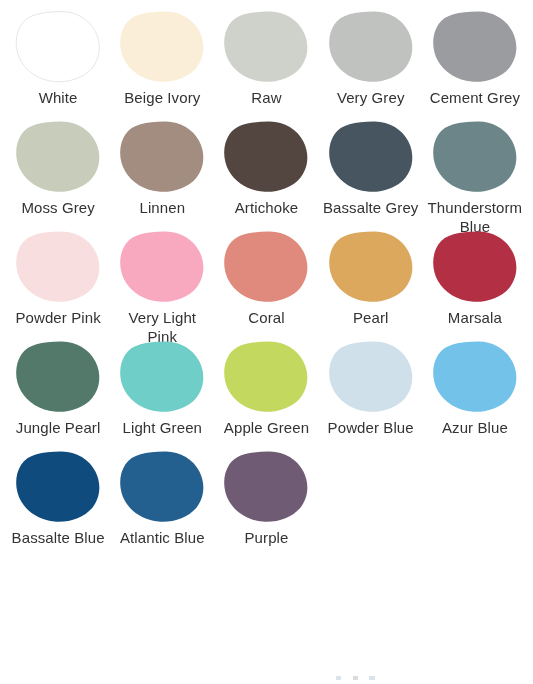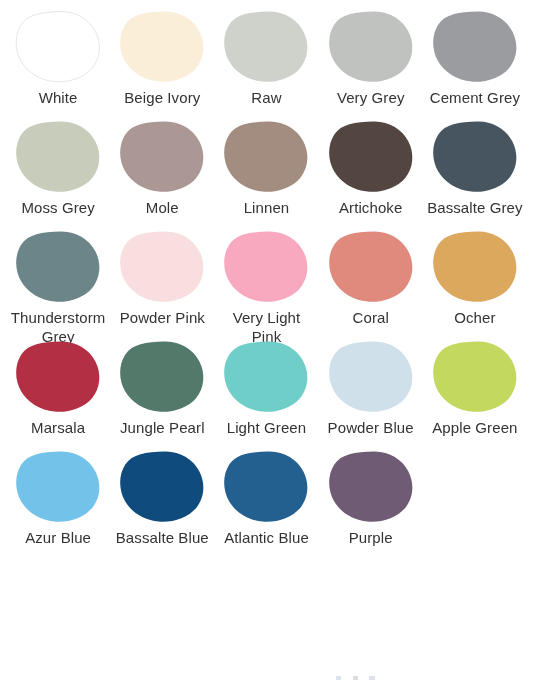--- a/index.html
+++ b/index.html
@@ -140,28 +140,20 @@
         <div class="blob-wrap">
           <svg class="blob-svg" viewBox="0 0 86 74">
             <path d="M45.5,1.6 C60.4,1.0 74.2,9.4 80.4,21.4 C86.6,33.3 85.5,48.0 77.2,57.9 C68.9,67.8 53.6,72.9 39.5,71.6 C25.4,70.3 12.6,62.6 6.1,51.3 C-0.4,40.0 -0.6,25.1 6.3,14.6 C13.2,4.1 27.0,2.2 45.5,1.6 Z" fill="#c7cdba"></path>
           </svg>
         </div>
         <div class="swatch-label">Moss Grey</div>
       </div>
       <div class="swatch-cell">
         <div class="blob-wrap">
           <svg class="blob-svg" viewBox="0 0 86 74">
-            <path d="M45.5,1.6 C60.4,1.0 74.2,9.4 80.4,21.4 C86.6,33.3 85.5,48.0 77.2,57.9 C68.9,67.8 53.6,72.9 39.5,71.6 C25.4,70.3 12.6,62.6 6.1,51.3 C-0.4,40.0 -0.6,25.1 6.3,14.6 C13.2,4.1 27.0,2.2 45.5,1.6 Z" fill="#ab9794"></path>
-          </svg>
-        </div>
-        <div class="swatch-label">Mole</div>
-      </div>
-      <div class="swatch-cell">
-        <div class="blob-wrap">
-          <svg class="blob-svg" viewBox="0 0 86 74">
             <path d="M45.5,1.6 C60.4,1.0 74.2,9.4 80.4,21.4 C86.6,33.3 85.5,48.0 77.2,57.9 C68.9,67.8 53.6,72.9 39.5,71.6 C25.4,70.3 12.6,62.6 6.1,51.3 C-0.4,40.0 -0.6,25.1 6.3,14.6 C13.2,4.1 27.0,2.2 45.5,1.6 Z" fill="#a28d80"></path>
           </svg>
         </div>
         <div class="swatch-label">Linnen</div>
       </div>
       <div class="swatch-cell">
         <div class="blob-wrap">
           <svg class="blob-svg" viewBox="0 0 86 74">
             <path d="M45.5,1.6 C60.4,1.0 74.2,9.4 80.4,21.4 C86.6,33.3 85.5,48.0 77.2,57.9 C68.9,67.8 53.6,72.9 39.5,71.6 C25.4,70.3 12.6,62.6 6.1,51.3 C-0.4,40.0 -0.6,25.1 6.3,14.6 C13.2,4.1 27.0,2.2 45.5,1.6 Z" fill="#534640"></path>
           </svg>
@@ -175,21 +167,21 @@
           </svg>
         </div>
         <div class="swatch-label">Bassalte Grey</div>
       </div>
       <div class="swatch-cell">
         <div class="blob-wrap">
           <svg class="blob-svg" viewBox="0 0 86 74">
             <path d="M45.5,1.6 C60.4,1.0 74.2,9.4 80.4,21.4 C86.6,33.3 85.5,48.0 77.2,57.9 C68.9,67.8 53.6,72.9 39.5,71.6 C25.4,70.3 12.6,62.6 6.1,51.3 C-0.4,40.0 -0.6,25.1 6.3,14.6 C13.2,4.1 27.0,2.2 45.5,1.6 Z" fill="#6b8589"></path>
           </svg>
         </div>
-        <div class="swatch-label">Thunderstorm Grey</div>
+        <div class="swatch-label">Thunderstorm Blue</div>
       </div>
       <div class="swatch-cell">
         <div class="blob-wrap">
           <svg class="blob-svg" viewBox="0 0 86 74">
             <path d="M45.5,1.6 C60.4,1.0 74.2,9.4 80.4,21.4 C86.6,33.3 85.5,48.0 77.2,57.9 C68.9,67.8 53.6,72.9 39.5,71.6 C25.4,70.3 12.6,62.6 6.1,51.3 C-0.4,40.0 -0.6,25.1 6.3,14.6 C13.2,4.1 27.0,2.2 45.5,1.6 Z" fill="#f8dede"></path>
           </svg>
         </div>
         <div class="swatch-label">Powder Pink</div>
       </div>
       <div class="swatch-cell">
@@ -207,21 +199,21 @@
           </svg>
         </div>
         <div class="swatch-label">Coral</div>
       </div>
       <div class="swatch-cell">
         <div class="blob-wrap">
           <svg class="blob-svg" viewBox="0 0 86 74">
             <path d="M45.5,1.6 C60.4,1.0 74.2,9.4 80.4,21.4 C86.6,33.3 85.5,48.0 77.2,57.9 C68.9,67.8 53.6,72.9 39.5,71.6 C25.4,70.3 12.6,62.6 6.1,51.3 C-0.4,40.0 -0.6,25.1 6.3,14.6 C13.2,4.1 27.0,2.2 45.5,1.6 Z" fill="#dca85e"></path>
           </svg>
         </div>
-        <div class="swatch-label">Ocher</div>
+        <div class="swatch-label">Pearl</div>
       </div>
       <div class="swatch-cell">
         <div class="blob-wrap">
           <svg class="blob-svg" viewBox="0 0 86 74">
             <path d="M45.5,1.6 C60.4,1.0 74.2,9.4 80.4,21.4 C86.6,33.3 85.5,48.0 77.2,57.9 C68.9,67.8 53.6,72.9 39.5,71.6 C25.4,70.3 12.6,62.6 6.1,51.3 C-0.4,40.0 -0.6,25.1 6.3,14.6 C13.2,4.1 27.0,2.2 45.5,1.6 Z" fill="#b32f44"></path>
           </svg>
         </div>
         <div class="swatch-label">Marsala</div>
       </div>
       <div class="swatch-cell">
@@ -236,32 +228,32 @@
         <div class="blob-wrap">
           <svg class="blob-svg" viewBox="0 0 86 74">
             <path d="M45.5,1.6 C60.4,1.0 74.2,9.4 80.4,21.4 C86.6,33.3 85.5,48.0 77.2,57.9 C68.9,67.8 53.6,72.9 39.5,71.6 C25.4,70.3 12.6,62.6 6.1,51.3 C-0.4,40.0 -0.6,25.1 6.3,14.6 C13.2,4.1 27.0,2.2 45.5,1.6 Z" fill="#6fcfc8"></path>
           </svg>
         </div>
         <div class="swatch-label">Light Green</div>
       </div>
       <div class="swatch-cell">
         <div class="blob-wrap">
           <svg class="blob-svg" viewBox="0 0 86 74">
+            <path d="M45.5,1.6 C60.4,1.0 74.2,9.4 80.4,21.4 C86.6,33.3 85.5,48.0 77.2,57.9 C68.9,67.8 53.6,72.9 39.5,71.6 C25.4,70.3 12.6,62.6 6.1,51.3 C-0.4,40.0 -0.6,25.1 6.3,14.6 C13.2,4.1 27.0,2.2 45.5,1.6 Z" fill="#c3d85e"></path>
+          </svg>
+        </div>
+        <div class="swatch-label">Apple Green</div>
+      </div>
+      <div class="swatch-cell">
+        <div class="blob-wrap">
+          <svg class="blob-svg" viewBox="0 0 86 74">
             <path d="M45.5,1.6 C60.4,1.0 74.2,9.4 80.4,21.4 C86.6,33.3 85.5,48.0 77.2,57.9 C68.9,67.8 53.6,72.9 39.5,71.6 C25.4,70.3 12.6,62.6 6.1,51.3 C-0.4,40.0 -0.6,25.1 6.3,14.6 C13.2,4.1 27.0,2.2 45.5,1.6 Z" fill="#cfe0ea"></path>
           </svg>
         </div>
         <div class="swatch-label">Powder Blue</div>
-      </div>
-      <div class="swatch-cell">
-        <div class="blob-wrap">
-          <svg class="blob-svg" viewBox="0 0 86 74">
-            <path d="M45.5,1.6 C60.4,1.0 74.2,9.4 80.4,21.4 C86.6,33.3 85.5,48.0 77.2,57.9 C68.9,67.8 53.6,72.9 39.5,71.6 C25.4,70.3 12.6,62.6 6.1,51.3 C-0.4,40.0 -0.6,25.1 6.3,14.6 C13.2,4.1 27.0,2.2 45.5,1.6 Z" fill="#c3d85e"></path>
-          </svg>
-        </div>
-        <div class="swatch-label">Apple Green</div>
       </div>
       <div class="swatch-cell">
         <div class="blob-wrap">
           <svg class="blob-svg" viewBox="0 0 86 74">
             <path d="M45.5,1.6 C60.4,1.0 74.2,9.4 80.4,21.4 C86.6,33.3 85.5,48.0 77.2,57.9 C68.9,67.8 53.6,72.9 39.5,71.6 C25.4,70.3 12.6,62.6 6.1,51.3 C-0.4,40.0 -0.6,25.1 6.3,14.6 C13.2,4.1 27.0,2.2 45.5,1.6 Z" fill="#73c2ea"></path>
           </svg>
         </div>
         <div class="swatch-label">Azur Blue</div>
       </div>
       <div class="swatch-cell">

